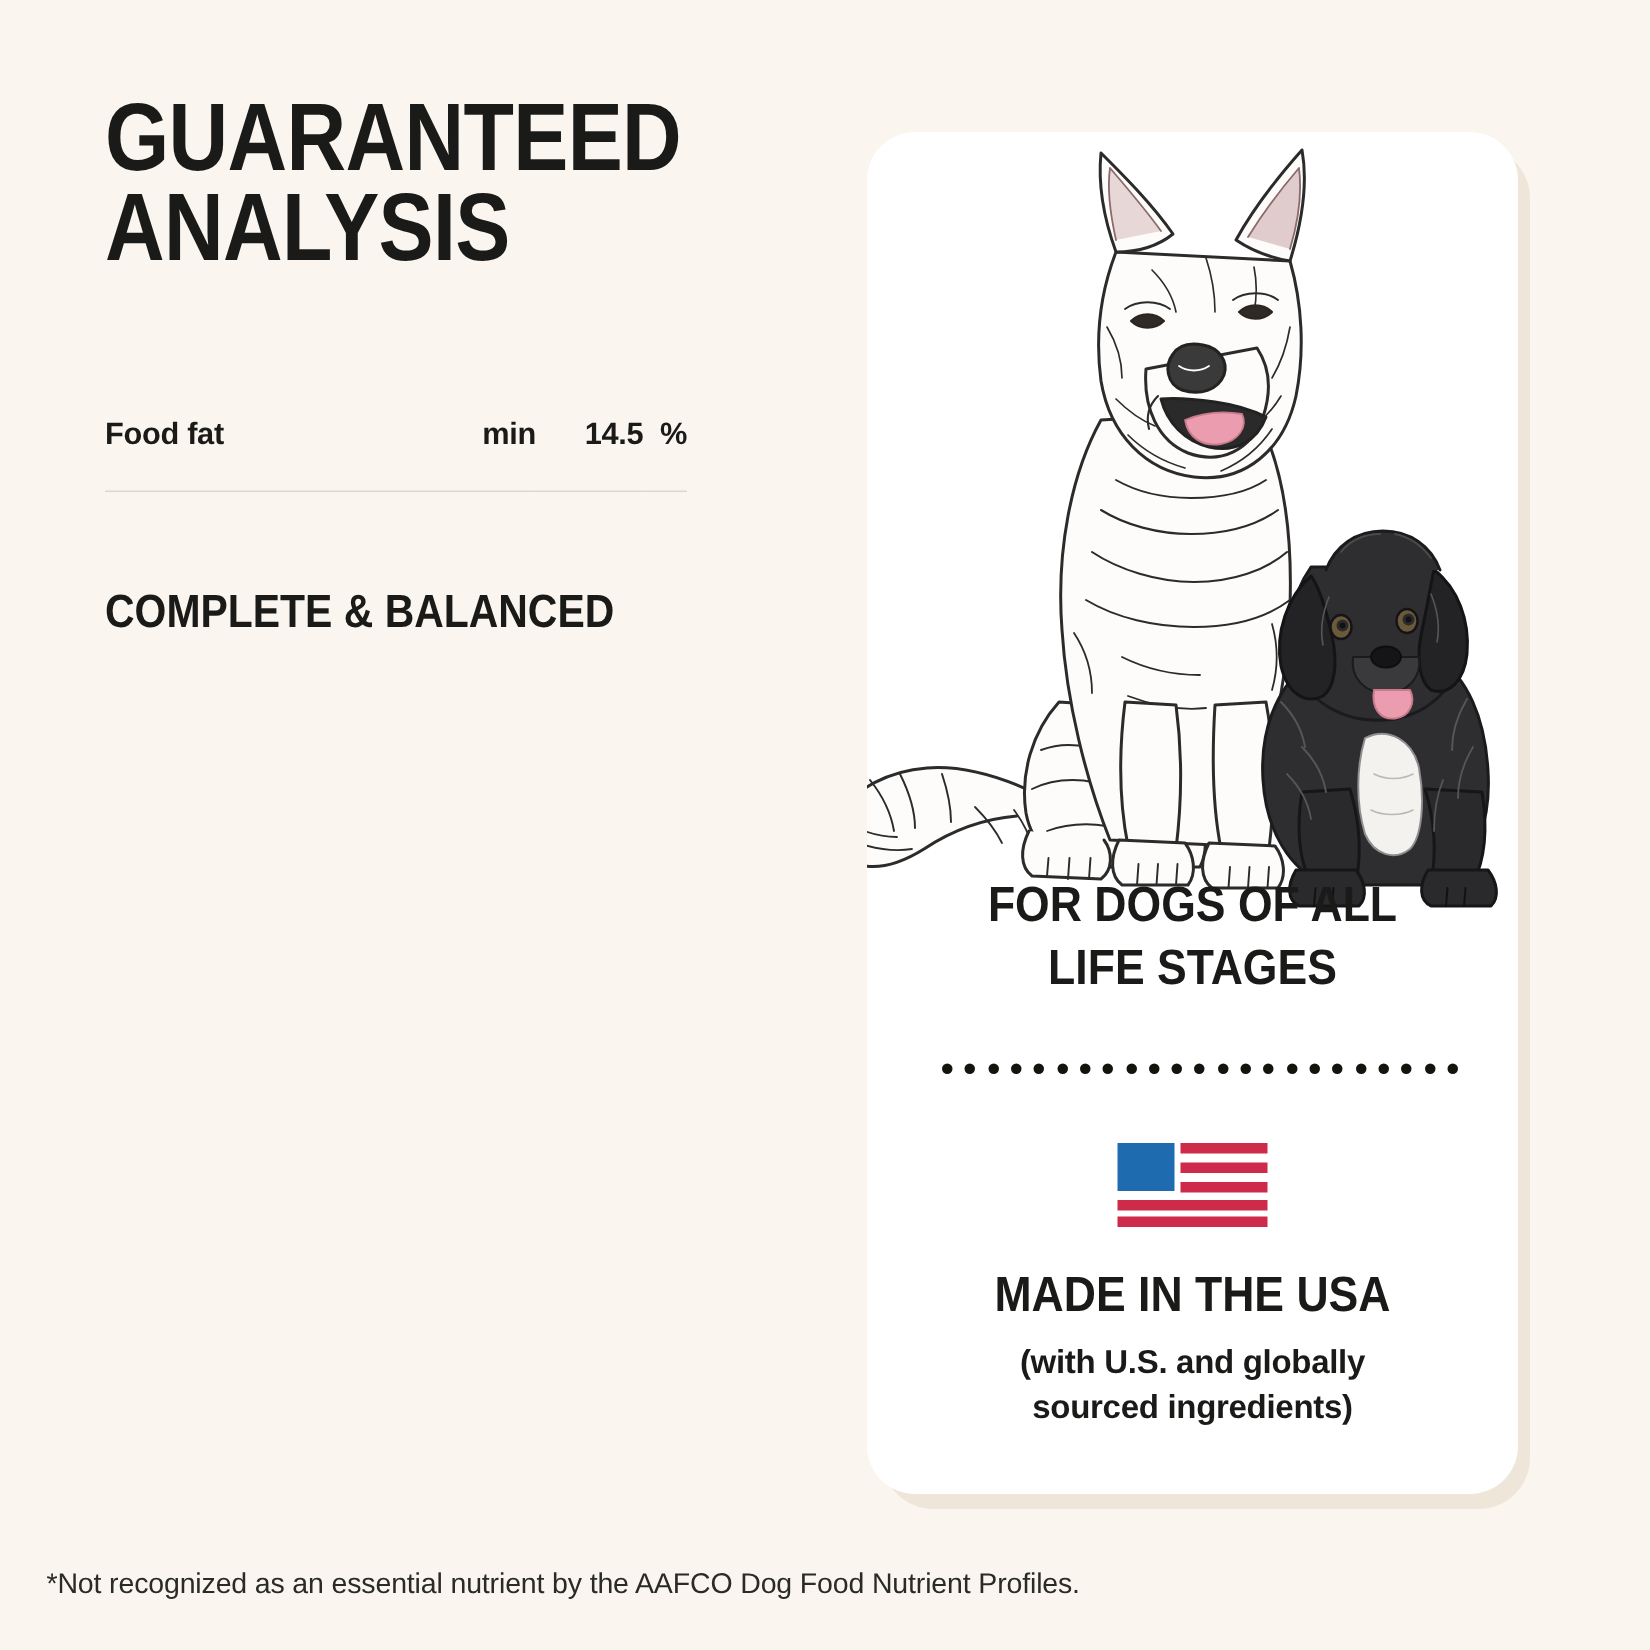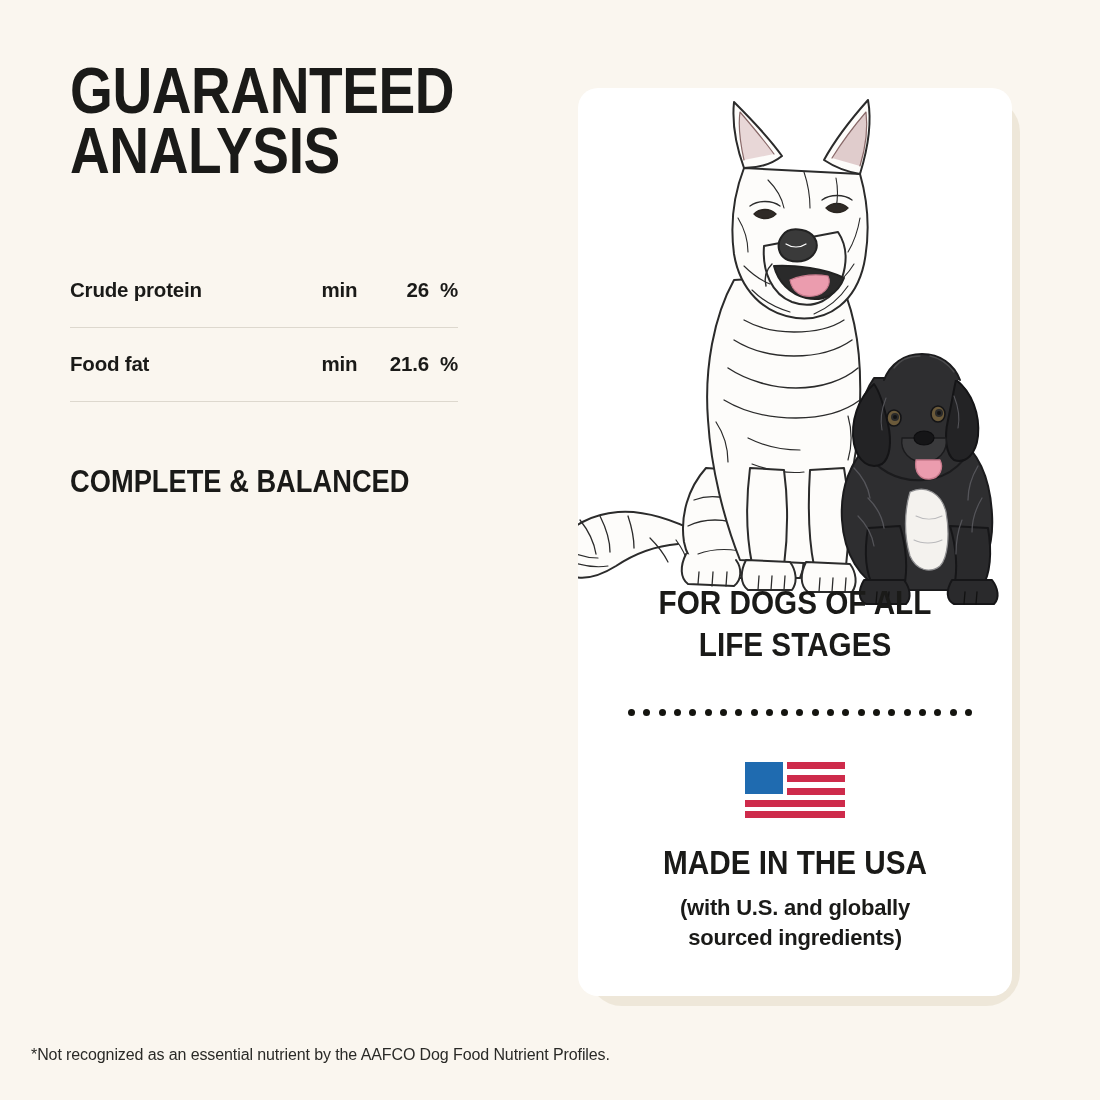--- a/index.html
+++ b/index.html
@@ -93,21 +93,21 @@
     line-height: 1.52;
     font-weight: 400;
     color: #1f1f1d;
   }
 
   
   .footnote {
     position: absolute;
     left: 31px;
     top: 1046px;
-    font-size: 16px;
+    font-size: 19px;
     font-weight: 400;
     color: #2a2a27;
     letter-spacing: -0.1px;
   }
 
   
   .card-shadow {
     position: absolute;
     left: 588px;
     top: 98px;
@@ -117,21 +117,21 @@
     border-radius: 34px;
   }
 
   .card {
     position: absolute;
     left: 578px;
     top: 88px;
     width: 434px;
     height: 908px;
     background: #ffffff;
-    border-radius: 20px;
+    border-radius: 32px;
     overflow: hidden;
   }
 
   .illustration {
     position: absolute;
     left: -40px;
     top: -20px;
     width: 500px;
     height: 580px;
   }
@@ -211,29 +211,23 @@
 <div class="page">
 
   <div class="left-col">
 
     <div class="title">GUARANTEED
 ANALYSIS</div>
 
     <table class="ga-table">
       <tbody>
         <tr class="data-row">
-          <td class="cell-name">Crude protein</td>
-          <td class="cell-qual">min</td>
-          <td class="cell-val">26</td>
-          <td class="cell-unit">%</td>
-        </tr>
-        <tr class="data-row">
           <td class="cell-name">Food fat</td>
           <td class="cell-qual">min</td>
-          <td class="cell-val">21.6</td>
+          <td class="cell-val">14.5</td>
           <td class="cell-unit">%</td>
         </tr>
       </tbody>
     </table>
 
 
     <div class="cb-heading">COMPLETE &amp; BALANCED</div>
 
   </div>
 

